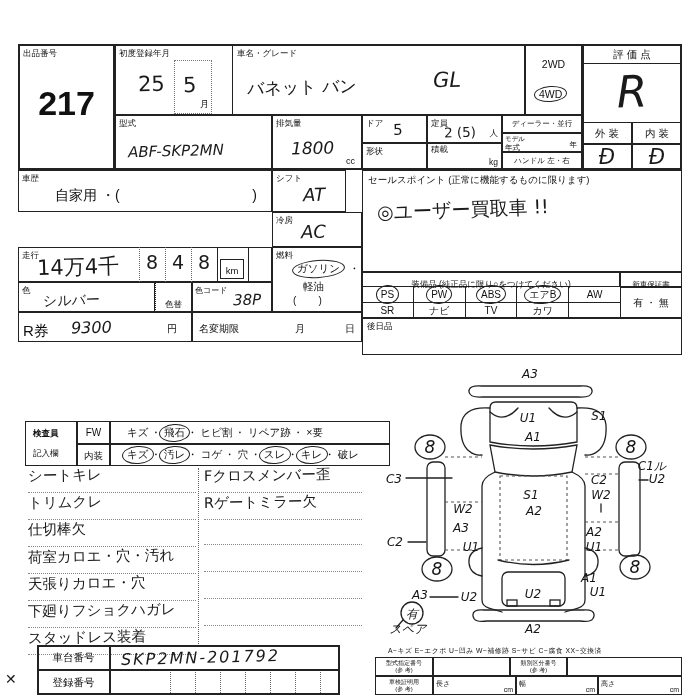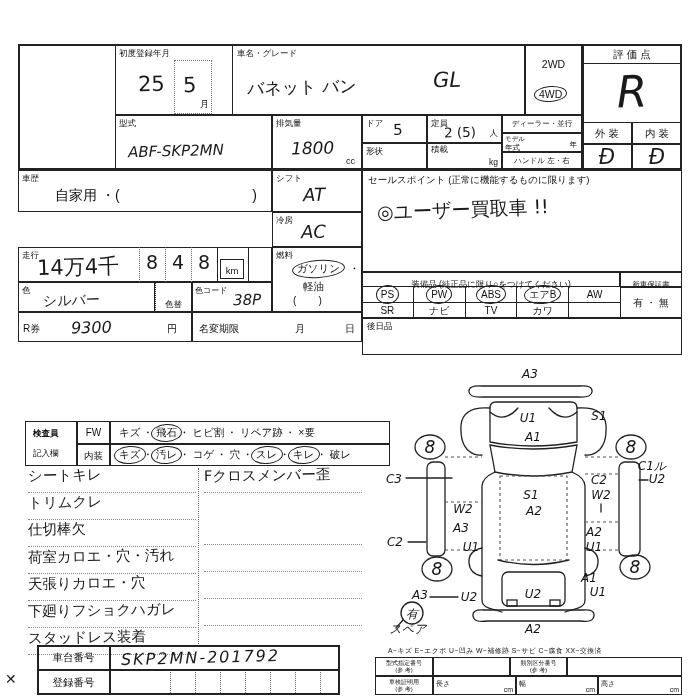--- a/index.html
+++ b/index.html
@@ -16,35 +16,39 @@
   .circled{position:relative;display:inline-block;}
   .circled::after{content:"";position:absolute;left:-5px;right:-5px;top:-2px;bottom:-2px;
                   border:1.5px solid #222;border-radius:50%;transform:rotate(-4deg);}
   .dotv{position:absolute;width:0;border-left:1.4px dotted #666;}
   .solv{position:absolute;width:0;border-left:1.2px solid #222;}
   .note-line{height:26px;border-bottom:1.4px dotted #888;overflow:visible;}
   .note-text{font-size:14.5px;transform:rotate(-1deg);}
   .eq-row{position:absolute;display:flex;box-sizing:border-box;}
   .eq-cell{flex:1;border-right:1.2px solid #222;text-align:center;font-size:10px;line-height:15px;box-sizing:border-box;}
   .eq-cell:last-child{border-right:none;}
-  .insp{position:absolute;display:flex;align-items:center;font-size:10.5px;padding-left:8px;box-sizing:border-box;gap:1px;white-space:nowrap;}
+  .insp{position:absolute;display:flex;align-items:center;font-size:10.5px;padding-left:16px;box-sizing:border-box;gap:1px;white-space:nowrap;}
   .insp .unit:last-child .sep{display:none;}
   .sep{margin:0 2px;}
   .mk{font-size:12px;font-family:"DejaVu Sans",sans-serif;fill:#161616;text-anchor:middle;font-style:italic;}
   .mkw{font-size:17px;font-family:"DejaVu Sans",sans-serif;fill:#161616;text-anchor:middle;font-style:italic;}
   svg .ln{stroke:#222;stroke-width:1.3;fill:none;stroke-linecap:round;}
   svg .dsh{stroke:#555;stroke-width:1.1;fill:none;stroke-dasharray:3 3;}
 </style>
 </head>
 <body>
 
 <div class="sheet">
 
   <div class="cell thick" style="left:18px;top:44px;width:664px;height:126px;"></div>
 
+  <div class="cell thick" style="left:18px;top:44px;width:97px;height:126px;">
+    <span class="lbl" style="left:3px;top:2px;">出品番号</span>
+    <div class="pr" style="left:0;right:0;top:38px;text-align:center;font-size:34px;font-weight:bold;">217</div>
+  </div>
 
   <div class="cell" style="left:115px;top:45px;width:118px;height:70px;">
     <span class="lbl" style="left:3px;top:2px;">初度登録年月</span>
     <span class="hw rot" style="position:absolute;left:22px;top:26px;font-size:21px;">25</span>
     <div class="abs" style="left:58px;top:14px;width:38px;height:54px;border:1.4px dotted #777;">
       <span class="hw rot" style="position:absolute;left:8px;top:12px;font-size:21px;">5</span>
       <span class="pr" style="right:2px;bottom:2px;font-size:9px;">月</span>
     </div>
   </div>
 
@@ -106,21 +110,21 @@
     <span class="lbl" style="left:2px;top:9px;font-size:7.5px;">年式</span>
     <span class="pr" style="right:4px;bottom:1px;font-size:7.5px;">年</span>
   </div>
   <div class="cell" style="left:502px;top:152px;width:80px;height:18px;text-align:center;font-size:7.5px;line-height:16px;"><span>ハンドル 左・右</span></div>
 
   <div class="cell" style="left:18px;top:170px;width:254px;height:42px;">
     <span class="lbl" style="left:3px;top:2px;">車歴</span>
     <span class="pr" style="left:36px;top:16px;font-size:14px;"><span>自家用</span> <span>・(</span></span>
     <span class="pr" style="right:14px;top:16px;font-size:14px;">)</span>
   </div>
-  <div class="cell" style="left:272px;top:170px;width:90px;height:42px;">
+  <div class="cell" style="left:272px;top:170px;width:74px;height:42px;">
     <span class="lbl" style="left:3px;top:2px;">シフト</span>
     <span class="hw hwi rot" style="position:absolute;left:30px;top:13px;font-size:18px;">AT</span>
   </div>
   <div class="cell" style="left:272px;top:212px;width:90px;height:35px;">
     <span class="lbl" style="left:3px;top:2px;">冷房</span>
     <span class="hw hwi rot" style="position:absolute;left:28px;top:8px;font-size:18px;">AC</span>
   </div>
 
   <div class="cell" style="left:18px;top:247px;width:254px;height:35px;">
     <span class="lbl" style="left:3px;top:2px;">走行</span>
@@ -155,21 +159,21 @@
   </div>
   <div class="cell" style="left:155px;top:282px;width:37px;height:30px;border-left-style:dotted;text-align:center;">
     <span style="font-size:8.5px;line-height:42px;">色替</span>
   </div>
   <div class="cell" style="left:192px;top:282px;width:80px;height:30px;">
     <span class="lbl" style="left:2px;top:2px;font-size:8px;text-align:right;">色コード</span>
     <span class="hw hwi rot" style="position:absolute;left:40px;top:8px;font-size:15px;">38P</span>
   </div>
 
   <div class="cell" style="left:18px;top:312px;width:174px;height:30px;">
-    <span class="pr" style="left:4px;top:9px;font-size:10px;">R券</span>
+    <span class="pr" style="left:4px;top:9px;font-size:15px;">R券</span>
     <span class="hw hwi rot" style="position:absolute;left:52px;top:5px;font-size:16px;">9300</span>
     <span class="pr" style="right:14px;top:9px;font-size:10px;">円</span>
   </div>
   <div class="cell" style="left:192px;top:312px;width:170px;height:30px;">
     <span class="pr" style="left:6px;top:9px;font-size:10px;">名変期限</span>
     <span class="pr" style="left:102px;top:9px;font-size:10px;">月</span>
     <span class="pr" style="left:152px;top:9px;font-size:10px;">日</span>
   </div>
 
 
@@ -239,20 +243,21 @@
       <div class="note-line"><span class="hw note-text">トリムクレ</span></div>
       <div class="note-line"><span class="hw note-text">仕切棒欠</span></div>
       <div class="note-line"><span class="hw note-text">荷室カロエ・穴・汚れ</span></div>
       <div class="note-line"><span class="hw note-text">天張りカロエ・穴</span></div>
       <div class="note-line"><span class="hw note-text">下廻りフショクハガレ</span></div>
       <div class="note-line"><span class="hw note-text">スタッドレス装着</span></div>
     </div>
   <div class="abs" style="left:204px;top:466px;width:158px;">
 
   <div class="note-line"><span class="hw note-text">Fクロスメンバー歪</span></div>
+      <div class="note-line"><span class="hw note-text">Rゲートミラー欠</span></div>
     </div>
   <div class="abs" style="left:204px;top:518px;width:158px;">
     <div class="note-line"></div>
     <div class="note-line"></div>
     <div class="note-line"></div>
     <div class="note-line"></div>
   </div>
   <div class="dotv" style="left:198px;top:468px;height:176px;"></div>
 
   <svg id="car-svg" class="abs" style="left:362px;top:350px;" width="332" height="300" viewBox="0 0 332 300">

